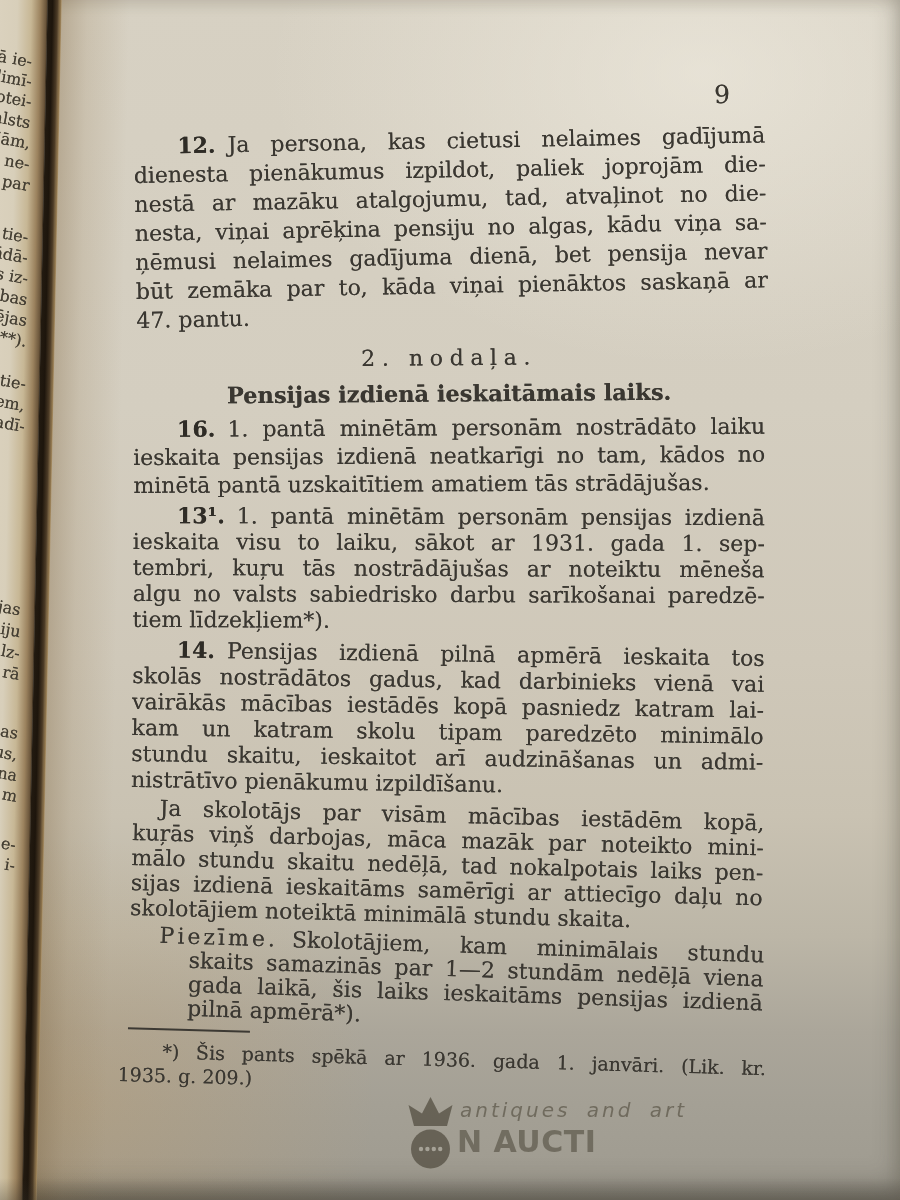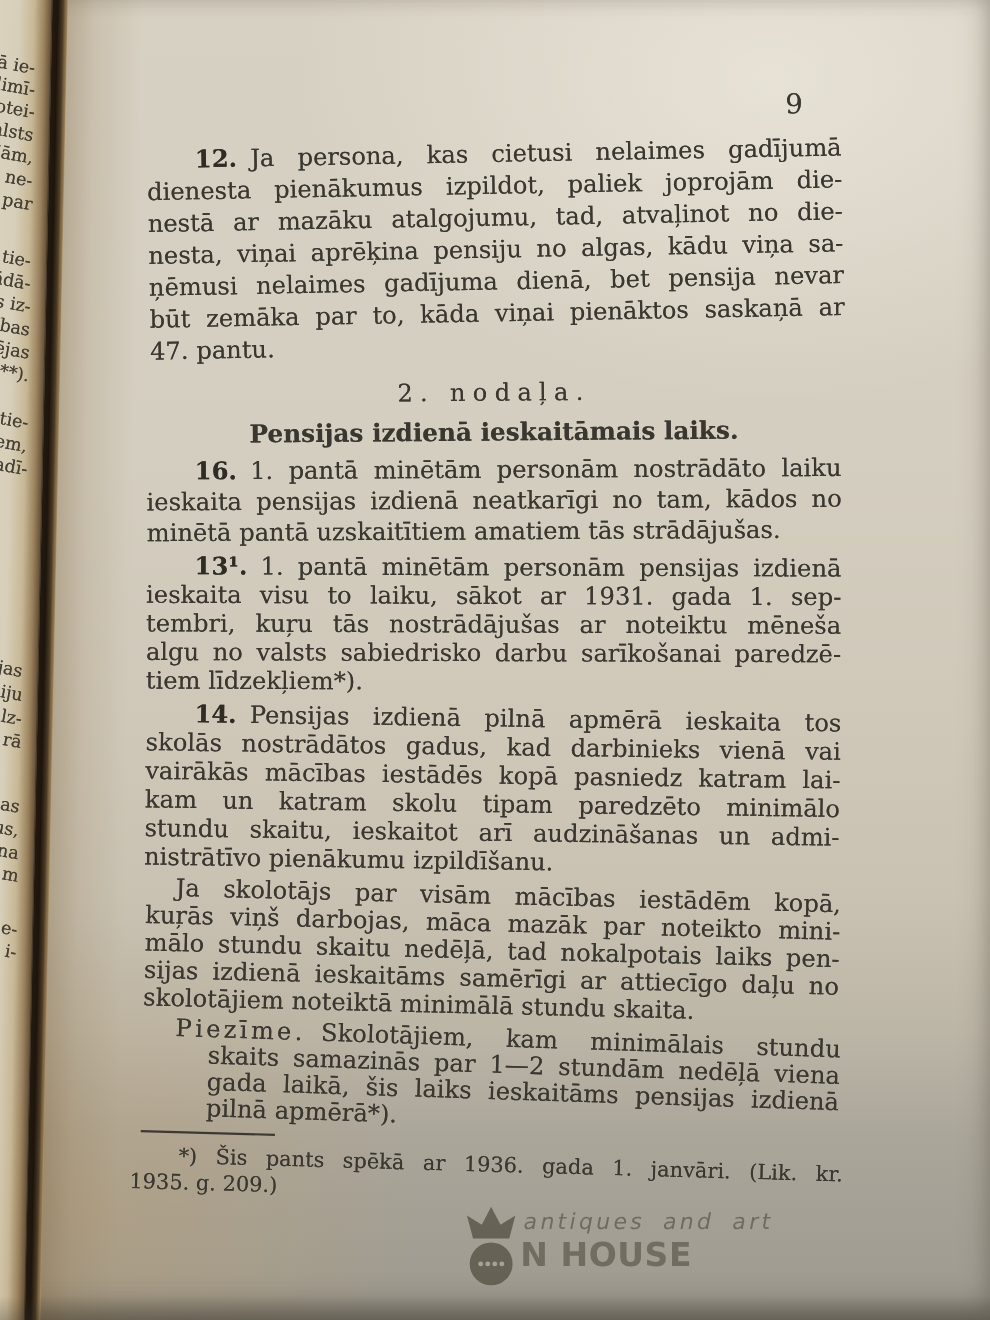--- a/index.html
+++ b/index.html
@@ -60,21 +60,21 @@
   .sec:nth-child(3){margin-top:7px;transform:rotate(-.45deg);}
   .sec:nth-child(4){margin-top:5px;line-height:28px;transform:rotate(-.3deg);}
   .sec:nth-child(5){margin-top:2px;line-height:26px;transform:rotate(.2deg);}
   .sec:nth-child(6){margin-top:3px;line-height:26px;transform:rotate(.8deg);}
   .sec:nth-child(7){margin-top:2px;line-height:25px;transform:rotate(1.4deg);}
   .sec:nth-child(8){margin-top:3px;line-height:24px;transform:rotate(1.85deg);}
   .fn{margin-top:8px;margin-left:-14px;width:648px;font-size:19px;line-height:24px;transform:rotate(1.6deg);transform-origin:left top;}
   .fn .line.first{text-indent:44px;}
   .fn-rule{width:122px;height:2px;background:#3c3933;margin:0 0 9px 9px;}
   
-  .watermark{position:absolute;left:420px;top:1098px;width:440px;color:rgba(88,83,70,.72);}
+  .watermark{position:absolute;left:404px;top:1098px;width:440px;color:rgba(88,83,70,.72);}
   .wm-tagline{
     margin-left:56px;font-family:"DejaVu Sans","Liberation Sans",sans-serif;
     font-style:italic;font-size:20px;letter-spacing:3px;word-spacing:7px;color:rgba(95,90,76,.75);
   }
   .wm-brand{
     display:flex;align-items:center;margin-top:2px;
     font-family:"DejaVu Sans","Liberation Sans",sans-serif;
     font-weight:bold;font-size:30px;letter-spacing:.5px;color:rgba(88,83,70,.66);
     white-space:nowrap;
   }
@@ -176,18 +176,18 @@
     <div class="wm-tagline">antiques and art</div>
     <div class="wm-brand">
       <svg class="wm-logo" width="47" height="74" viewBox="0 0 47 74">
         <path d="M7,30 L1.5,9 L15,17.5 L23.5,1 L32,17.5 L45.5,9 L40,30 Z" fill="rgba(80,75,62,.72)"></path>
         <circle cx="23.5" cy="53" r="19.5" fill="rgba(80,75,62,.72)"></circle>
         <circle cx="14" cy="53" r="2.2" fill="#a6a297"></circle>
         <circle cx="20.4" cy="53" r="2.2" fill="#a6a297"></circle>
         <circle cx="26.8" cy="53" r="2.2" fill="#a6a297"></circle>
         <circle cx="33.2" cy="53" r="2.2" fill="#a6a297"></circle>
       </svg>
-      <span>N HOUSE</span>
+      <span>N AUCTI</span>
     </div>
   </div>
 
   <div class="bottom-edge"></div>
 </div>
 
 </body></html>

